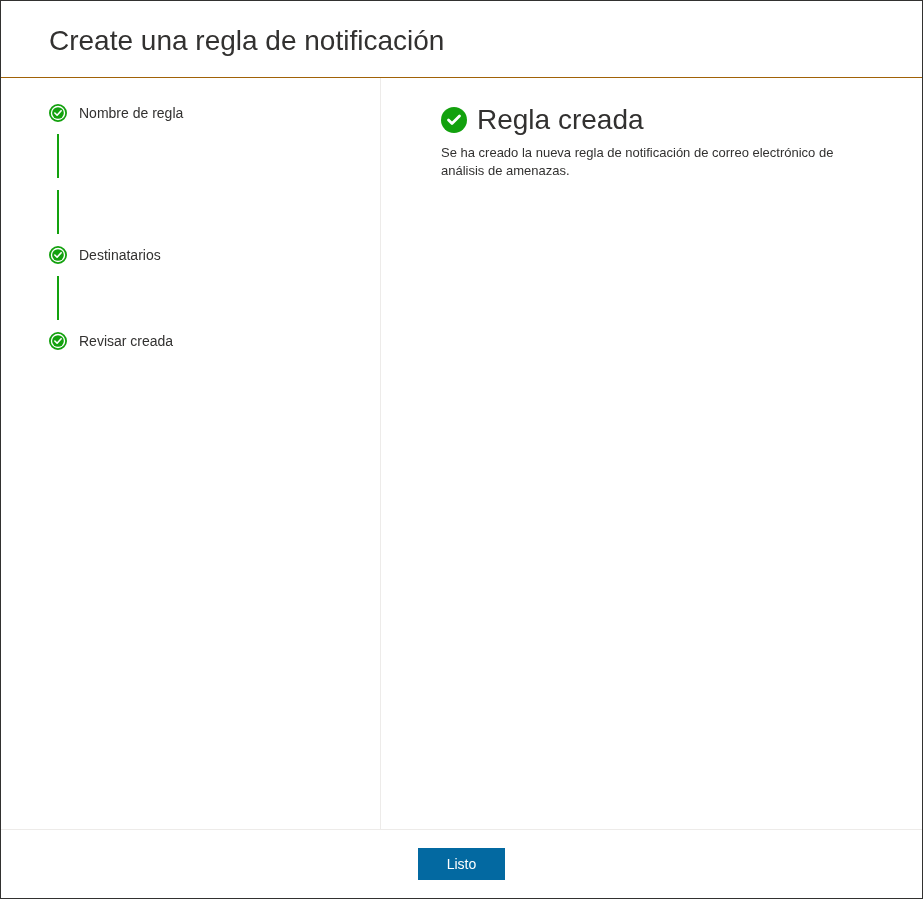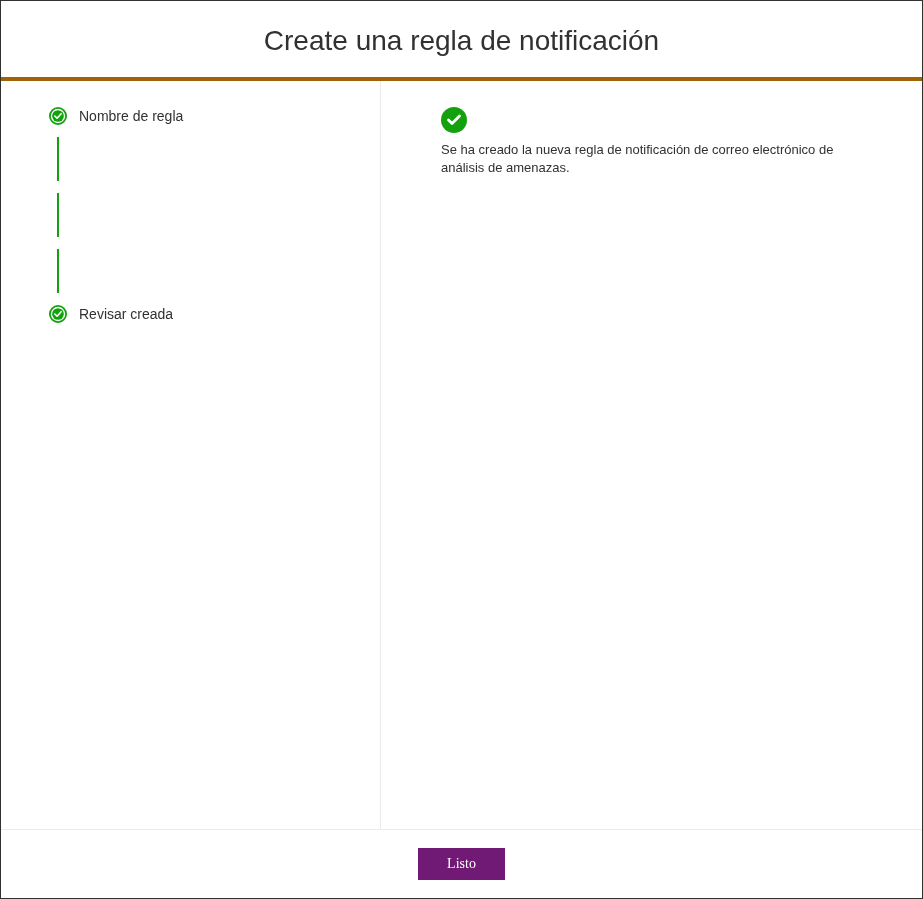--- a/index.html
+++ b/index.html
@@ -17,22 +17,21 @@
     }
     .dialog {
       width: 100%;
       height: 100%;
       border: 1px solid #323130;
       display: flex;
       flex-direction: column;
     }
     .header {
       padding: 24px 48px 20px 48px;
-      border-bottom: 4px solid #a16207;
-      text-align: center;
+      border-bottom: 1px solid #a16207;
     }
     .header-title {
       font-size: 28px;
       font-weight: 400;
       color: #323130;
     }
     .body {
       flex: 1;
       display: flex;
       overflow: hidden;
@@ -105,27 +104,27 @@
       color: #323130;
       line-height: 1.4;
     }
     .footer {
       border-top: 1px solid #edebe9;
       padding: 18px 0 18px 0;
       display: flex;
       justify-content: center;
     }
     .done-button {
-      background: #701a75;
+      background: #0369a1;
       color: #ffffff;
       border: none;
       font-size: 14px;
       padding: 8px 29px;
       cursor: pointer;
-      font-family: Liberation Serif, serif;
+      font-family: Liberation Sans, sans-serif;
     }
   </style>
 </head>
 <body>
 
 <div class="dialog">
   <div class="header">
     <h1 class="header-title">Create una regla de notificación</h1>
   </div>
 
@@ -150,20 +149,30 @@
             </div>
         </div>
 
 
         <div class="connector-row">
           <div class="connector-cell">
               <div class="connector"></div>
             </div>
         </div>
 
+        <div class="step-row">
+          <span class="step-icon">
+            <svg viewBox="0 0 20 20" width="18" height="18">
+              <circle cx="10" cy="10" r="9" fill="none" stroke="#13a10e" stroke-width="2"></circle>
+              <circle cx="10" cy="10" r="6.5" fill="#13a10e"></circle>
+              <path d="M6.5 10 L9 12.5 L13.5 7.5" stroke="#ffffff" stroke-width="1.8" fill="none" stroke-linecap="round" stroke-linejoin="round"></path>
+            </svg>
+          </span>
+          <span class="step-label">Destinatarios</span>
+        </div>
 
         <div class="connector-row">
           <div class="connector-cell">
               <div class="connector"></div>
             </div>
         </div>
 
         <div class="step-row">
           <span class="step-icon">
             <svg viewBox="0 0 20 20" width="18" height="18">
@@ -179,20 +188,21 @@
     </aside>
 
     <main class="main">
       <div class="success-row">
         <span class="success-icon">
           <svg viewBox="0 0 26 26" width="26" height="26">
             <circle cx="13" cy="13" r="13" fill="#13a10e"></circle>
             <path d="M7.5 13 L11 16.5 L18.5 9" stroke="#ffffff" stroke-width="2.8" fill="none" stroke-linecap="round" stroke-linejoin="round"></path>
           </svg>
         </span>
+        <h2 class="success-title">Regla creada</h2>
       </div>
       <p class="success-desc">Se ha creado la nueva regla de notificación de correo electrónico de análisis de amenazas.</p>
     </main>
   </div>
 
   <div class="footer">
     <button class="done-button">Listo</button>
   </div>
 </div>
 

